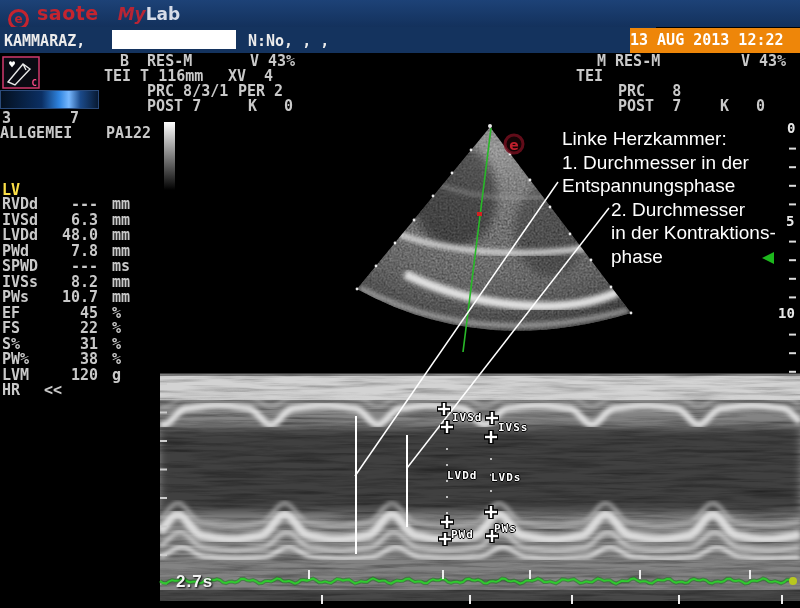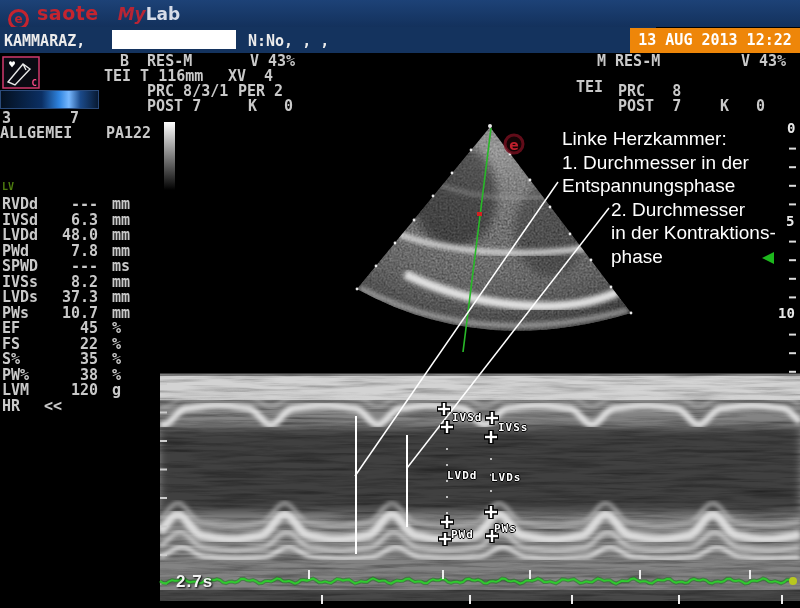--- a/index.html
+++ b/index.html
@@ -14,28 +14,28 @@
   .e-ring{display:inline-block;width:15px;height:15px;border:3px solid #c4242f;border-radius:50%;
           color:#c4242f;font:bold 12px/14px "DejaVu Sans",sans-serif;text-align:center;
           vertical-align:-3px;}
   .brand-rest{font:bold 19px "DejaVu Sans",sans-serif;color:#c4242f;letter-spacing:.5px;margin-left:8px;}
   .brand-my{font:bold italic 17px "DejaVu Sans",sans-serif;color:#b82535;margin-left:19px;}
   .brand-lab{font:bold 17px "DejaVu Sans",sans-serif;color:#d7dce8;}
   .pt-name{position:absolute;left:4px;top:5px;font-size:15px;font-weight:bold;color:#ececec;white-space:pre;}
   .pt-redact{position:absolute;left:112px;top:3px;width:124px;height:19px;background:#fff;}
   .pt-fields{position:absolute;left:248px;top:5px;font-size:15px;font-weight:bold;color:#ececec;white-space:pre;}
   .datebox{position:absolute;left:630px;top:1px;width:170px;height:25px;background:#ee8609;
-           color:#fff;font-size:15px;font-weight:bold;text-align:center;line-height:25px;white-space:pre;}
+           color:#fff;font-size:15px;font-weight:bold;text-align:left;line-height:25px;white-space:pre;}
   
   .gainbar{position:absolute;left:0;top:90px;width:97px;height:17px;border:1px solid #2a4a7a;
            background:linear-gradient(90deg,#04101f 0%,#0b2f63 42%,#2f84e0 60%,#77b8ff 70%,#1b4a8a 82%,#081a33 100%);}
   .grayscalebar{position:absolute;left:164px;top:122px;width:11px;height:68px;
                 background:linear-gradient(#fff,#000);}
   
-  .meas-title{position:absolute;left:2px;top:181px;font-size:10px;font-weight:bold;color:#4d7c0f;}
+  .meas-title{position:absolute;left:2px;top:181px;font-size:15px;font-weight:bold;color:#fde047;}
   .meas-rows{position:absolute;left:2px;top:197px;}
   .mrow{height:15.5px;line-height:15.5px;font-size:15px;font-weight:bold;color:#c9c9c9;white-space:pre;}
   .ml{display:inline-block;width:40px;}
   .mv{display:inline-block;width:56px;text-align:right;}
   .mv.left{text-align:left;padding-left:2px;}
   .mu{display:inline-block;margin-left:14px;}
   
   .annotation{position:absolute;left:562px;top:127px;width:245px;color:#fff;
               font:19px/23.5px "Liberation Sans",sans-serif;text-shadow:1px 1px 2px #000;}
   .annotation .ind{margin-left:49px;}
@@ -68,21 +68,21 @@
   <span class="tok" style="left:250px;top:52px">V 43%</span>
   <span class="tok" style="left:104px;top:67px">TEI T 116mm</span>
   <span class="tok" style="left:228px;top:67px">XV  4</span>
   <span class="tok" style="left:147px;top:82px">PRC 8/3/1</span>
   <span class="tok" style="left:238px;top:82px">PER 2</span>
   <span class="tok" style="left:147px;top:97px">POST 7</span>
   <span class="tok" style="left:248px;top:97px">K   0</span>
 
   <span class="tok" style="left:597px;top:52px">M RES-M</span>
   <span class="tok" style="left:741px;top:52px">V 43%</span>
-  <span class="tok" style="left:576px;top:78px">TEI</span>
+  <span class="tok" style="left:576px;top:67px">TEI</span>
   <span class="tok" style="left:618px;top:82px">PRC   8</span>
   <span class="tok" style="left:618px;top:97px">POST  7</span>
   <span class="tok" style="left:720px;top:97px">K   0</span>
 
   <svg class="layer" width="40" height="36" style="left:2px;top:56px">
     <rect x="1" y="1" width="36" height="31" fill="#0a0a12" stroke="#d23a6e" stroke-width="1.5"></rect>
     <text x="10" y="12" font-size="10" fill="#fff" text-anchor="middle">♥</text>
     <path d="M6,26 L21,8 L28,13 L13,29 Z M21,8 L24,14" stroke="#e8e8e8" stroke-width="1.4" fill="none"></path>
     <text x="35" y="30" font-size="9" font-weight="bold" fill="#ff4d88" text-anchor="end" id="probe-marker-letter">C</text>
   </svg>
@@ -94,25 +94,24 @@
   <div class="grayscalebar"></div>
 
   <div class="meas-title">LV</div>
   <div class="meas-rows">
     <div class="mrow"><span class="ml">RVDd</span><span class="mv">---</span><span class="mu">mm</span></div>
     <div class="mrow"><span class="ml">IVSd</span><span class="mv">6.3</span><span class="mu">mm</span></div>
     <div class="mrow"><span class="ml">LVDd</span><span class="mv">48.0</span><span class="mu">mm</span></div>
     <div class="mrow"><span class="ml">PWd</span><span class="mv">7.8</span><span class="mu">mm</span></div>
     <div class="mrow"><span class="ml">SPWD</span><span class="mv">---</span><span class="mu">ms</span></div>
     <div class="mrow"><span class="ml">IVSs</span><span class="mv">8.2</span><span class="mu">mm</span></div>
-    <div class="mrow"><span class="ml">LVDs</span><span class="mv">37.3</span><span class="mu">mm</span></div>
     <div class="mrow"><span class="ml">PWs</span><span class="mv">10.7</span><span class="mu">mm</span></div>
     <div class="mrow"><span class="ml">EF</span><span class="mv">45</span><span class="mu">%</span></div>
     <div class="mrow"><span class="ml">FS</span><span class="mv">22</span><span class="mu">%</span></div>
-    <div class="mrow"><span class="ml">S%</span><span class="mv">35</span><span class="mu">%</span></div>
+    <div class="mrow"><span class="ml">S%</span><span class="mv">31</span><span class="mu">%</span></div>
     <div class="mrow"><span class="ml">PW%</span><span class="mv">38</span><span class="mu">%</span></div>
     <div class="mrow"><span class="ml">LVM</span><span class="mv">120</span><span class="mu">g</span></div>
     <div class="mrow"><span class="ml">HR</span><span class="mv left">&lt;&lt;</span><span class="mu"></span></div>
   </div>
 
   <svg class="layer" width="800" height="608">
     <defs>
       <filter id="speckle" x="-2%" y="-2%" width="104%" height="104%">
         <feTurbulence type="fractalNoise" baseFrequency="0.5" numOctaves="2" seed="11" result="n"></feTurbulence>
         <feColorMatrix in="n" type="matrix" values="0 0 0 0 0  0 0 0 0 0  0 0 0 0 0  0.45 0.45 0.45 0.22 0" result="a"></feColorMatrix>

